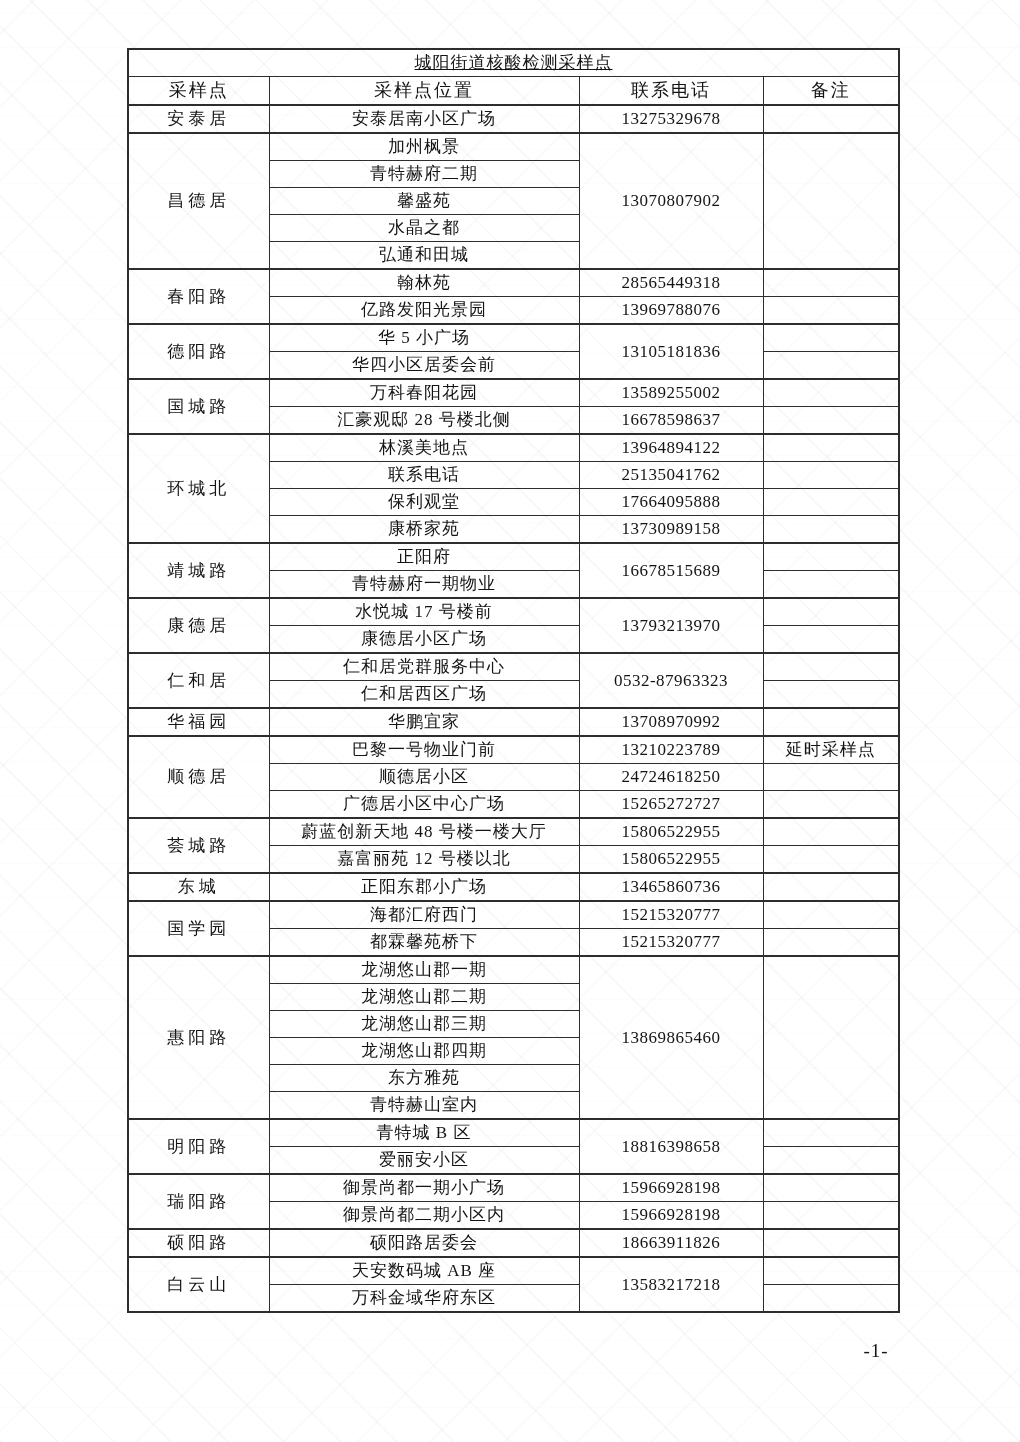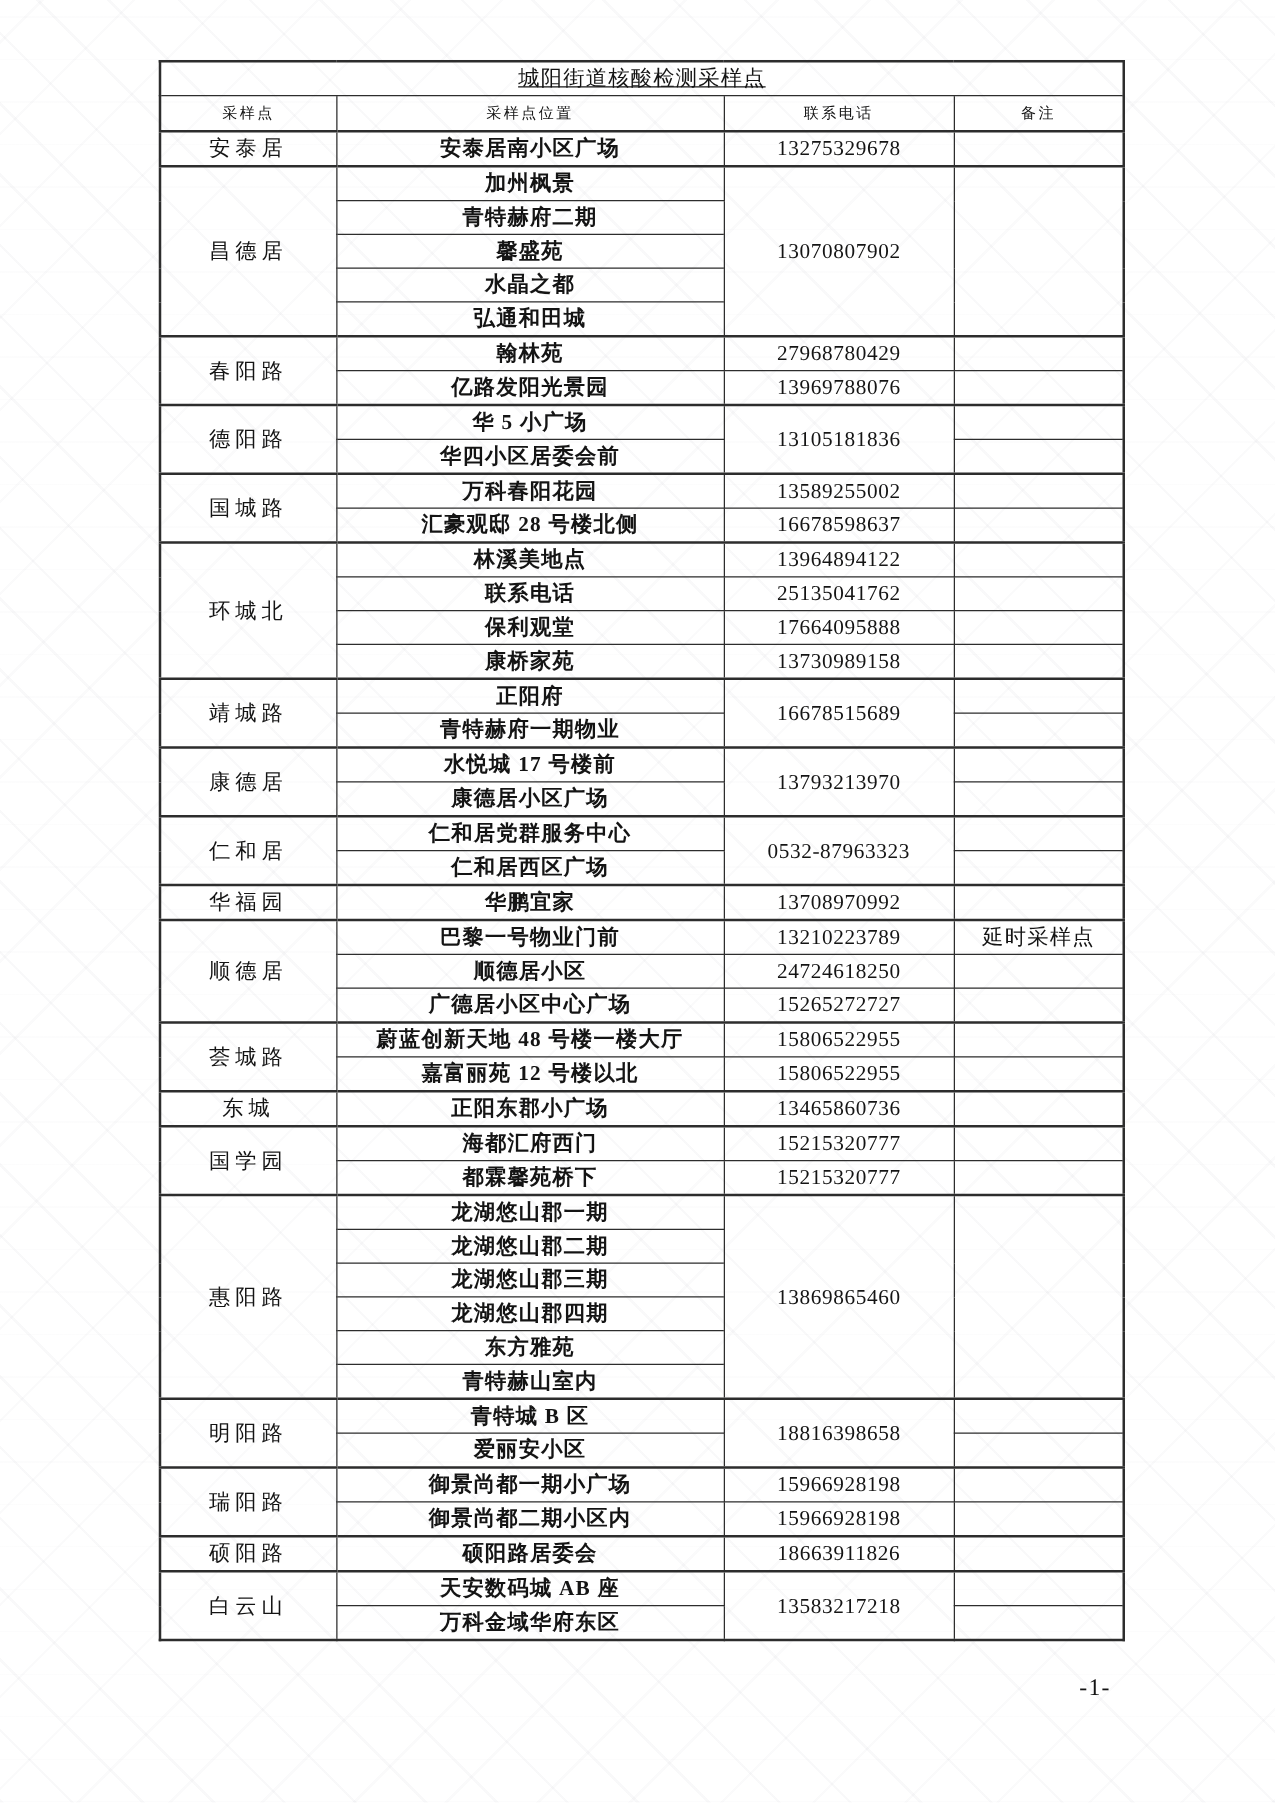--- a/index.html
+++ b/index.html
@@ -55,27 +55,27 @@
   table.sampling { border: 2px solid #2d2d2d; }
   table.sampling tr.group-start td { border-top-width: 2px; }
 
   td.title-cell {
     font-size: 19px;
     height: 27px;
     letter-spacing: 1px;
     text-decoration: underline;
   }
   tr.header-row td {
-    font-size: 12px;
+    font-size: 18px;
     height: 27px;
     letter-spacing: 2px;
     border-bottom-width: 1px;
   }
   td.col-site   { letter-spacing: 4px; margin-left: 44px; }
-  td.col-loc    { letter-spacing: 1px; font-weight: bold; }
+  td.col-loc    { letter-spacing: 1px; }
   td.col-phone  { font-size: 18px; letter-spacing: 0.5px; }
   td.col-remark { letter-spacing: 1px; font-family: Liberation Serif, serif; }
 
   .page-number {
     position: absolute;
     left: 846px;
     top: 1340px;
     width: 60px;
     text-align: center;
     font-size: 19px;
@@ -127,21 +127,21 @@
       </tr>
       <tr>
         <td class="col-loc">水晶之都</td>
       </tr>
       <tr>
         <td class="col-loc">弘通和田城</td>
       </tr>
       <tr class="group-start">
         <td rowspan="2" class="col-site">春阳路</td>
         <td class="col-loc">翰林苑</td>
-        <td class="col-phone">27968780429</td>
+        <td class="col-phone">28565449318</td>
         <td class="col-remark"></td>
       </tr>
       <tr>
         <td class="col-loc">亿路发阳光景园</td>
         <td class="col-phone">13969788076</td>
         <td class="col-remark"></td>
       </tr>
       <tr class="group-start">
         <td rowspan="2" class="col-site">德阳路</td>
         <td class="col-loc">华 5 小广场</td>

